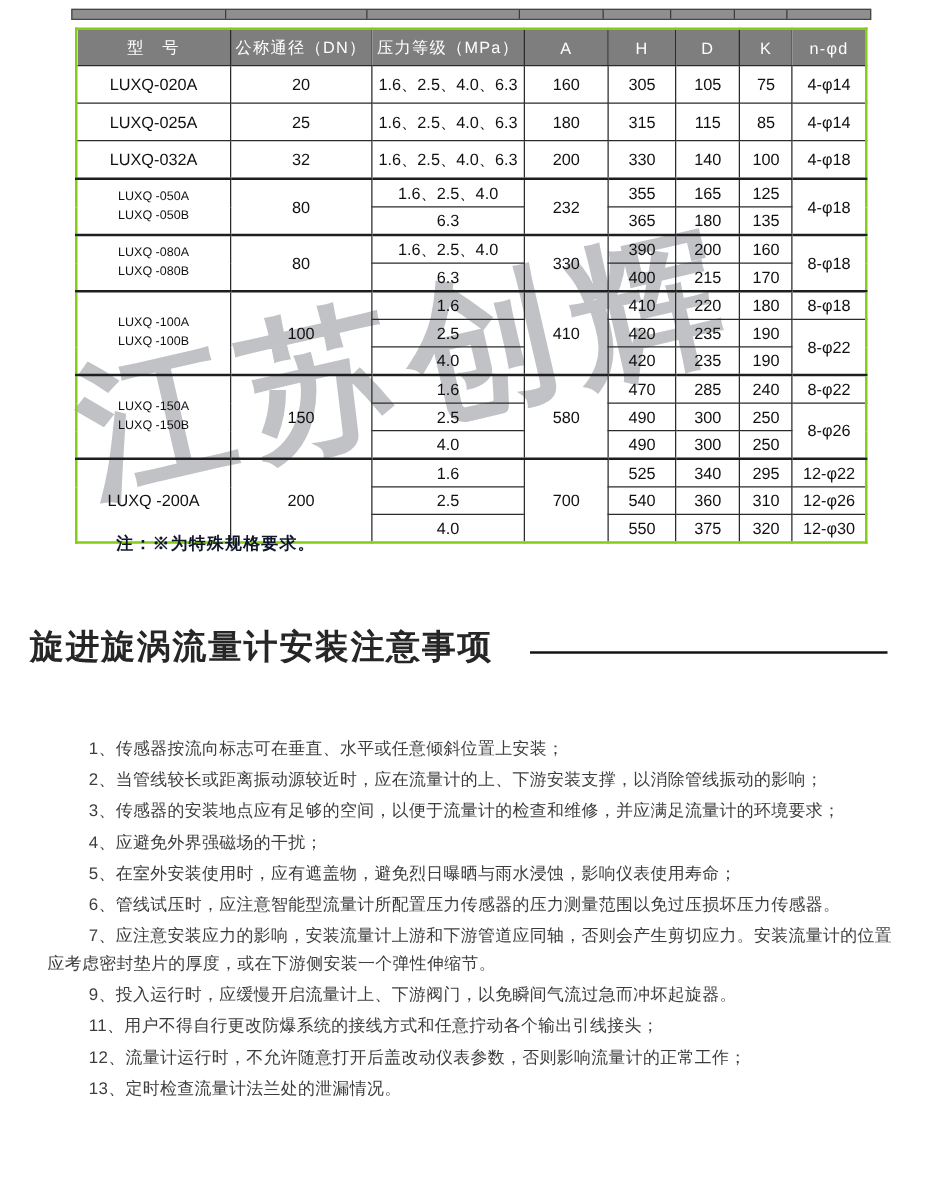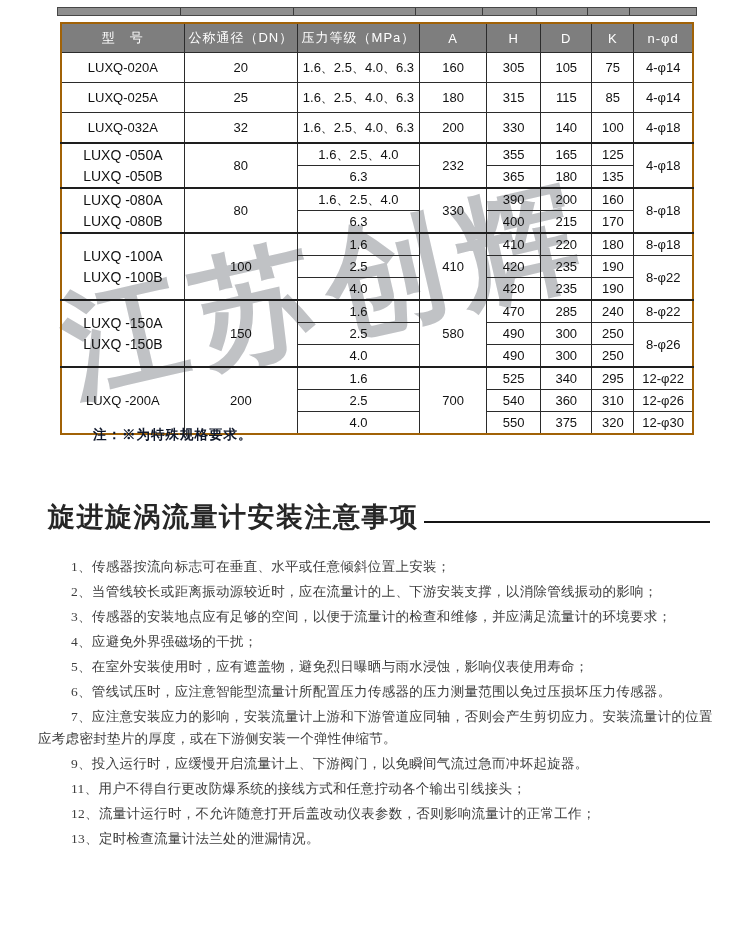--- a/index.html
+++ b/index.html
@@ -23,51 +23,51 @@
     font-size:122px; font-weight:bold; line-height:1; letter-spacing:12px;
     color:#b6b8bc; opacity:0.85; white-space:nowrap;
     transform:rotate(-13deg); transform-origin:center center;
     user-select:none;
   }
 
   
   table.spec {
     position:absolute; left:60px; top:22px; width:634px; z-index:1;
     border-collapse:collapse; table-layout:fixed; background:transparent;
-    border:2px solid #a16207;
+    border:2px solid #84cc16;
   }
   table.spec th, table.spec td {
     border:1px solid #2b2b2b; text-align:center; vertical-align:middle;
     padding:0 2px; overflow:hidden;
   }
   table.spec th {
     background:#7e7e7e; color:#ffffff; font-weight:400; font-size:13px;
     height:28px; letter-spacing:1px;
   }
   tr.simple td { height:29px; font-size:13px; color:#111;text-align:center; }
   tr.sub td { height:21px; font-size:13px; color:#111; }
   tr.gs td { border-top:2px solid #1e1e1e; }
-  td.model-cell div { line-height:1.45; font-size:14px; }
+  td.model-cell div { line-height:1.45; font-size:10px; }
 
   .footnote {
     position:absolute; left:93px; top:426px; z-index:1;
     font-size:13.5px; font-weight:600; color:#0f172a; letter-spacing:1px;
   }
 
   .section-title {
-    position:absolute; left:48px; top:499px; z-index:1;
+    position:absolute; left:24px; top:499px; z-index:1;
     font-size:27px; font-weight:800; color:#262626; letter-spacing:1.5px;
   }
   .title-rule {
     position:absolute; left:424px; top:521px; width:286px; height:2px;
     background:#141414; z-index:1;
   }
 
   .notes {
-    position:absolute; left:38px; top:556px; width:676px; z-index:1;font-family:Liberation Serif, serif;
+    position:absolute; left:38px; top:588px; width:676px; z-index:1;
   }
   .notes p {
     margin:0 0 3px 0; line-height:22px; text-indent:33px;
     font-size:13.5px; color:#3d3d3d; letter-spacing:0.3px;
   }
 </style>
 </head>
 <body>
 
 <div class="page">

